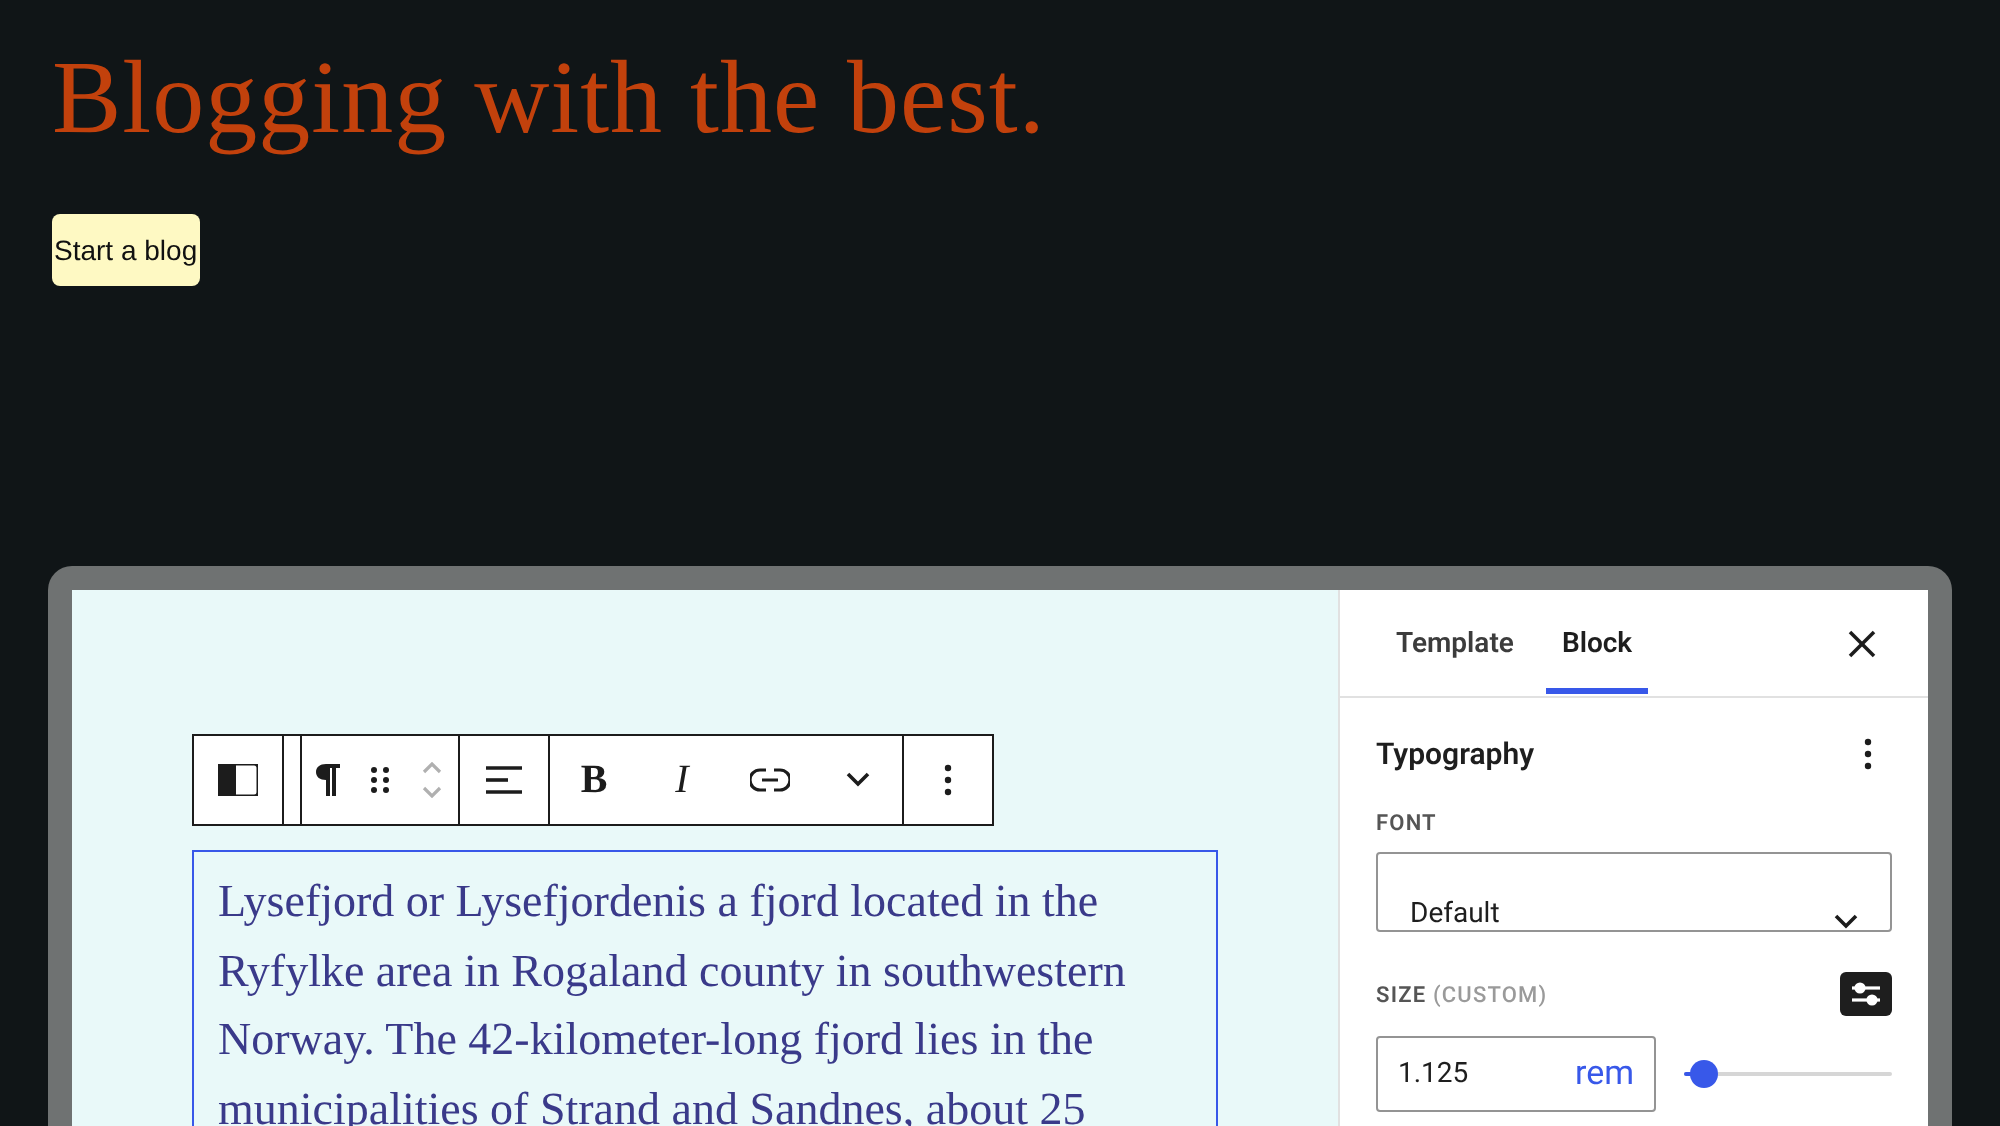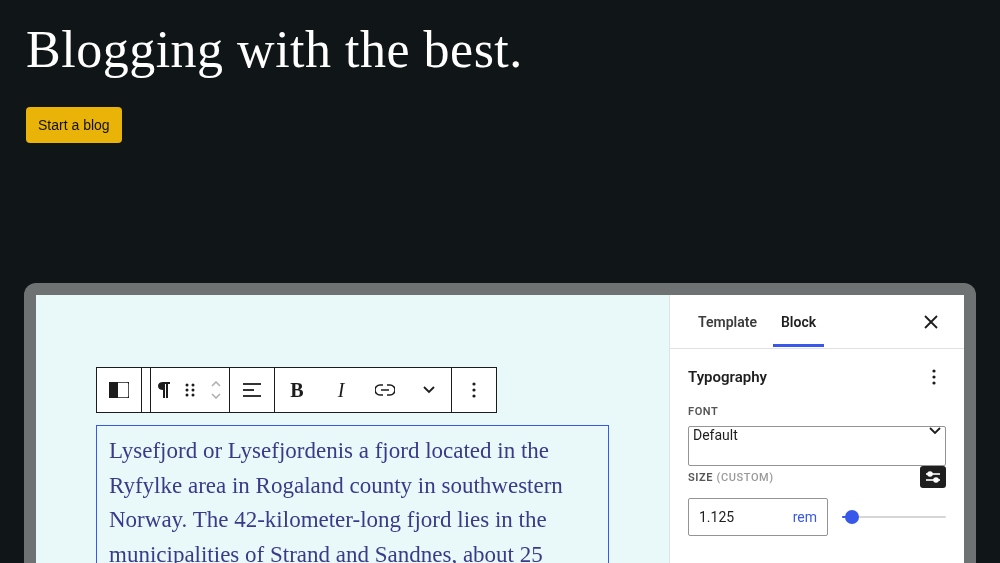--- a/index.html
+++ b/index.html
@@ -10,37 +10,37 @@
     color: #fff;
     position: relative;
   }
 
   
   .hero { padding: 20px 26px 0 26px; }
   .hero-title {
     font-family: Georgia, "Times New Roman", serif;
     font-weight: 400;
     font-size: 52px;
-    color: #ffffff;
+    color: #c2410c;
     letter-spacing: 0.5px;
   }
   .hero-sub {
     margin-top: 24px;
     font-size: 15px;
     line-height: 1.55;
     color: #e8e8e8;
   }
   .hero-btn {
     display: inline-block;
     margin-top: 28px;
-    background: #eab308;
+    background: #fef9c3;
     color: #111;
     border: none;
     border-radius: 4px;
-    padding: 10px 12px;
+    padding: 10px 1px;
     font-size: 14px;
     font-weight: 500;
     cursor: pointer;
   }
 
   
   .frame {
     position: absolute;
     left: 24px;
     right: 24px;
@@ -158,25 +158,26 @@
     color: #555;
     margin-bottom: 8px;
   }
   .field-label .muted { color: #9a9a9a; font-weight: 500; }
 
   .select {
     border: 1px solid #949494;
     border-radius: 2px;
     height: 40px;
     display: flex;
-    align-items: flex-start;
-    padding: 0 4px;
+    align-items: flex-end;
+    padding: 0 16px;
     font-size: 14px;
     justify-content: space-between;
     cursor: pointer;
+    margin-bottom: 20px;
   }
 
   .size-row {
     display: flex;
     justify-content: space-between;
     align-items: center;
     margin-bottom: 10px;
   }
   .chip {
     width: 26px; height: 22px;
@@ -191,21 +192,21 @@
     border: 1px solid #949494;
     border-radius: 2px;
     height: 38px;
     display: flex;
     align-items: center;
     padding: 16px 10px;
     width: 140px;
     justify-content: space-between;
   }
   .size-val { font-size: 14px; color: #1e1e1e; }
-  .size-unit { font-size: 14px; color: #3858e9; cursor: pointer; }
+  .size-unit { font-size: 17px; color: #3858e9; cursor: pointer; }
 
   .slider { flex: 1; position: relative; height: 18px; }
   .slider-track {
     position: absolute; left: 0; right: 0; top: 8px; height: 2px;
     background: #d6d6d6; border-radius: 2px;
   }
   .slider-fill {
     position: absolute; left: 0; top: 8px; height: 2px;
     background: #3858e9; border-radius: 2px;
   }

